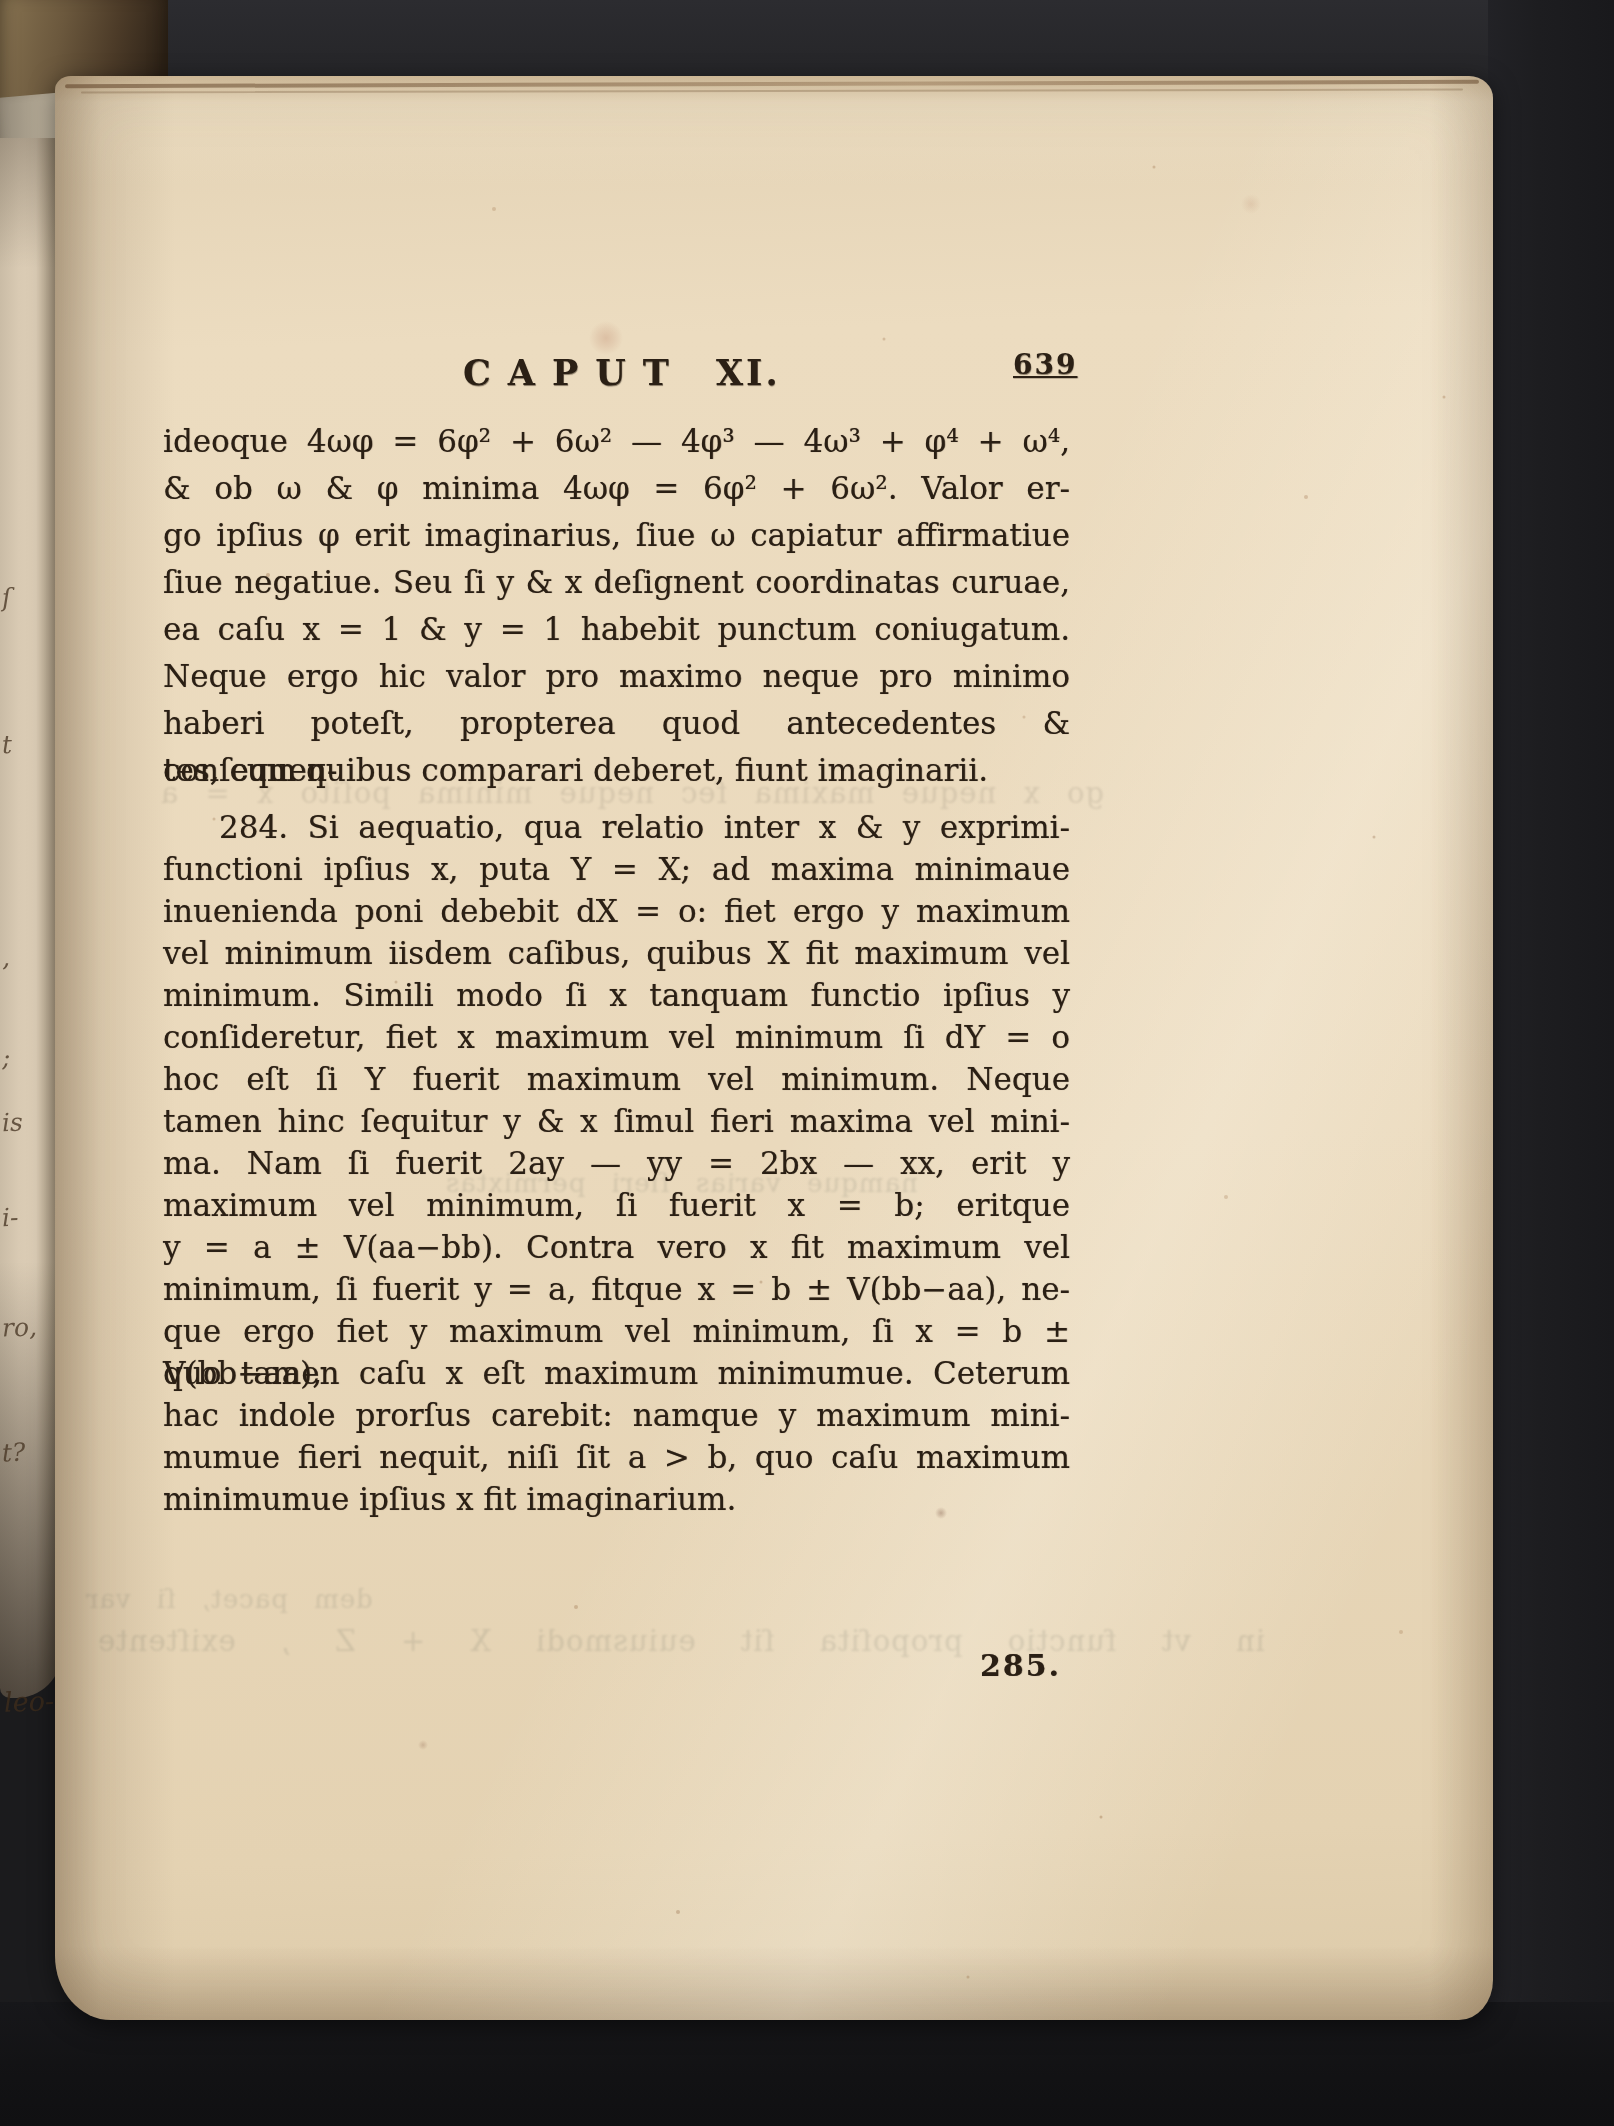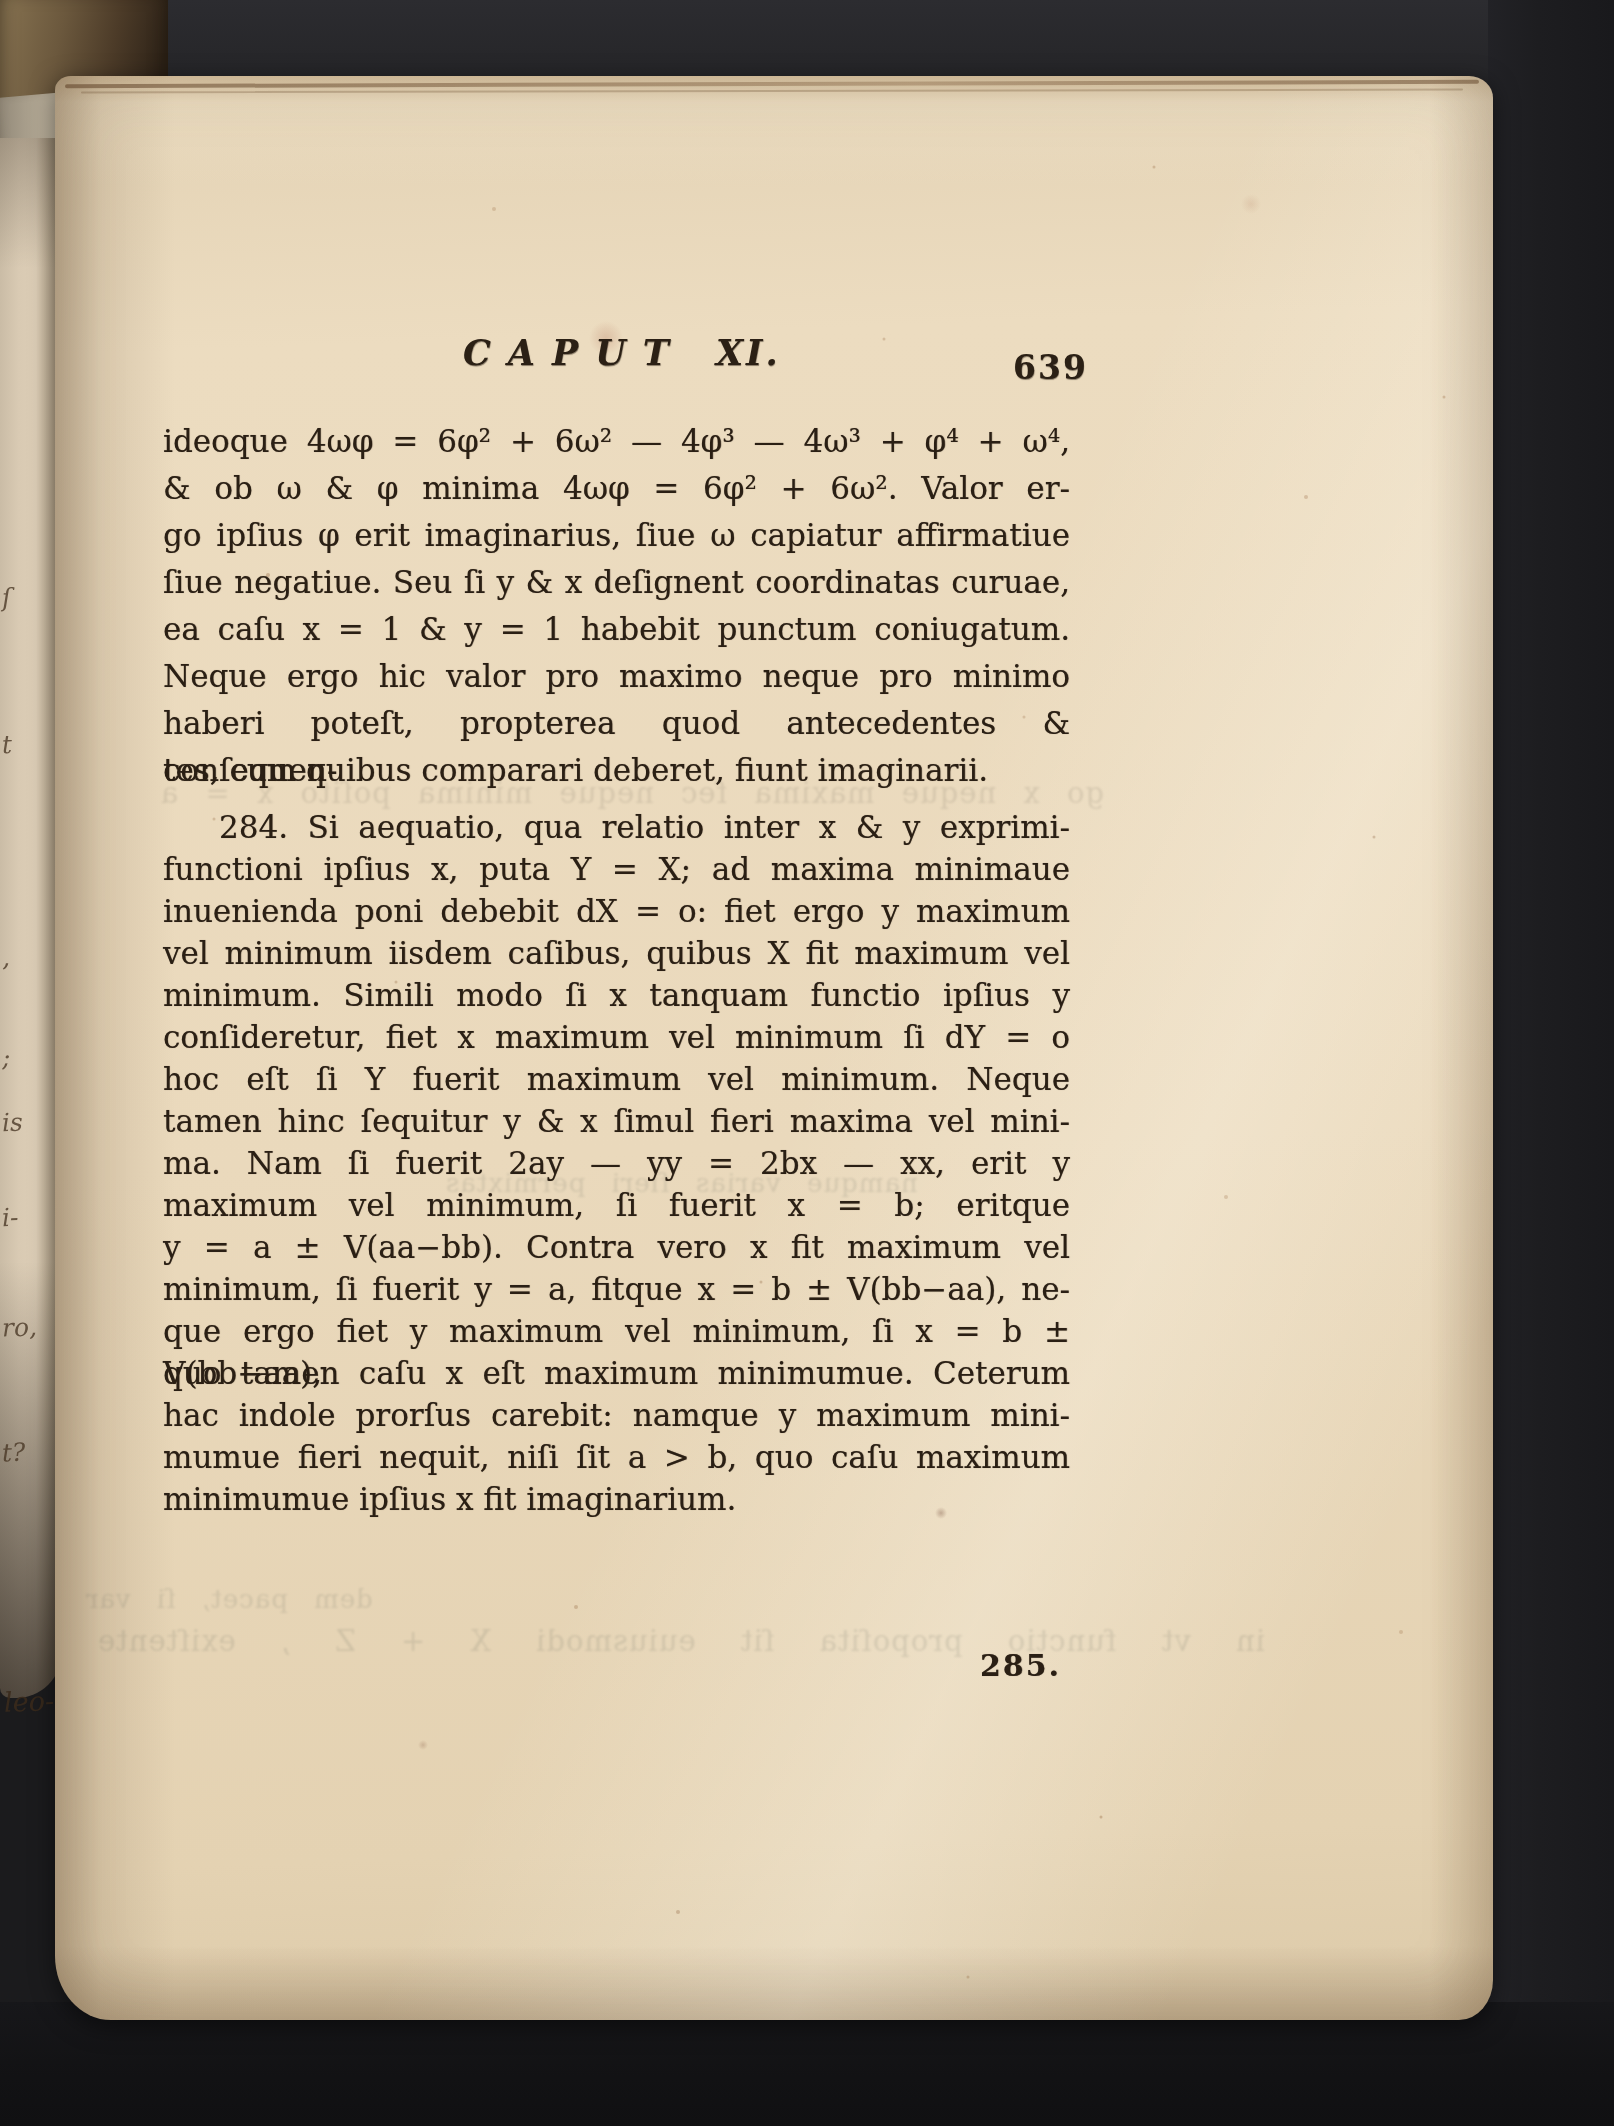--- a/index.html
+++ b/index.html
@@ -76,32 +76,33 @@
     content:"";position:absolute;left:10px;right:14px;top:6px;height:4px;
     background:linear-gradient(90deg, rgba(92,62,36,.55), rgba(122,88,56,.35) 60%, rgba(92,62,36,.5));
     border-radius:3px;transform:rotate(-.18deg);
   }
   .page::after{
     content:"";position:absolute;left:26px;right:30px;top:14px;height:2px;
     background:rgba(102,72,44,.28);border-radius:2px;transform:rotate(-.12deg);
   }
   
   .heading{
-    position:absolute;left:408px;top:256px;
-    font-style:italic;font-weight:600;font-size:35px;color:#2b2015;
+    position:absolute;left:408px;top:276px;
+    font-weight:600;font-size:35px;color:#2b2015;
     text-shadow:.4px .5px .8px rgba(43,31,20,.5);
     white-space:nowrap;
     text-align:center;
   }
   .heading .caput{letter-spacing:17px;}
   .heading .numeral{margin-left:30px;letter-spacing:3px;}
   .folio{
     position:absolute;left:958px;top:272px;
-    font-size:33px;font-weight:600;color:#2b2015;letter-spacing:2px;
+    font-size:28px;font-weight:600;color:#2b2015;letter-spacing:2px;
     text-shadow:.4px .5px .8px rgba(43,31,20,.5);
+    text-decoration:underline;
   }
   
   .textblock{
     position:absolute;left:108px;top:342px;width:907px;
     color:#2a1f14;font-size:31px;
     text-shadow:.35px .45px .7px rgba(43,31,20,.55);
   }
   .line{
     height:47px;line-height:47px;
     text-align:justify;text-align-last:justify;

